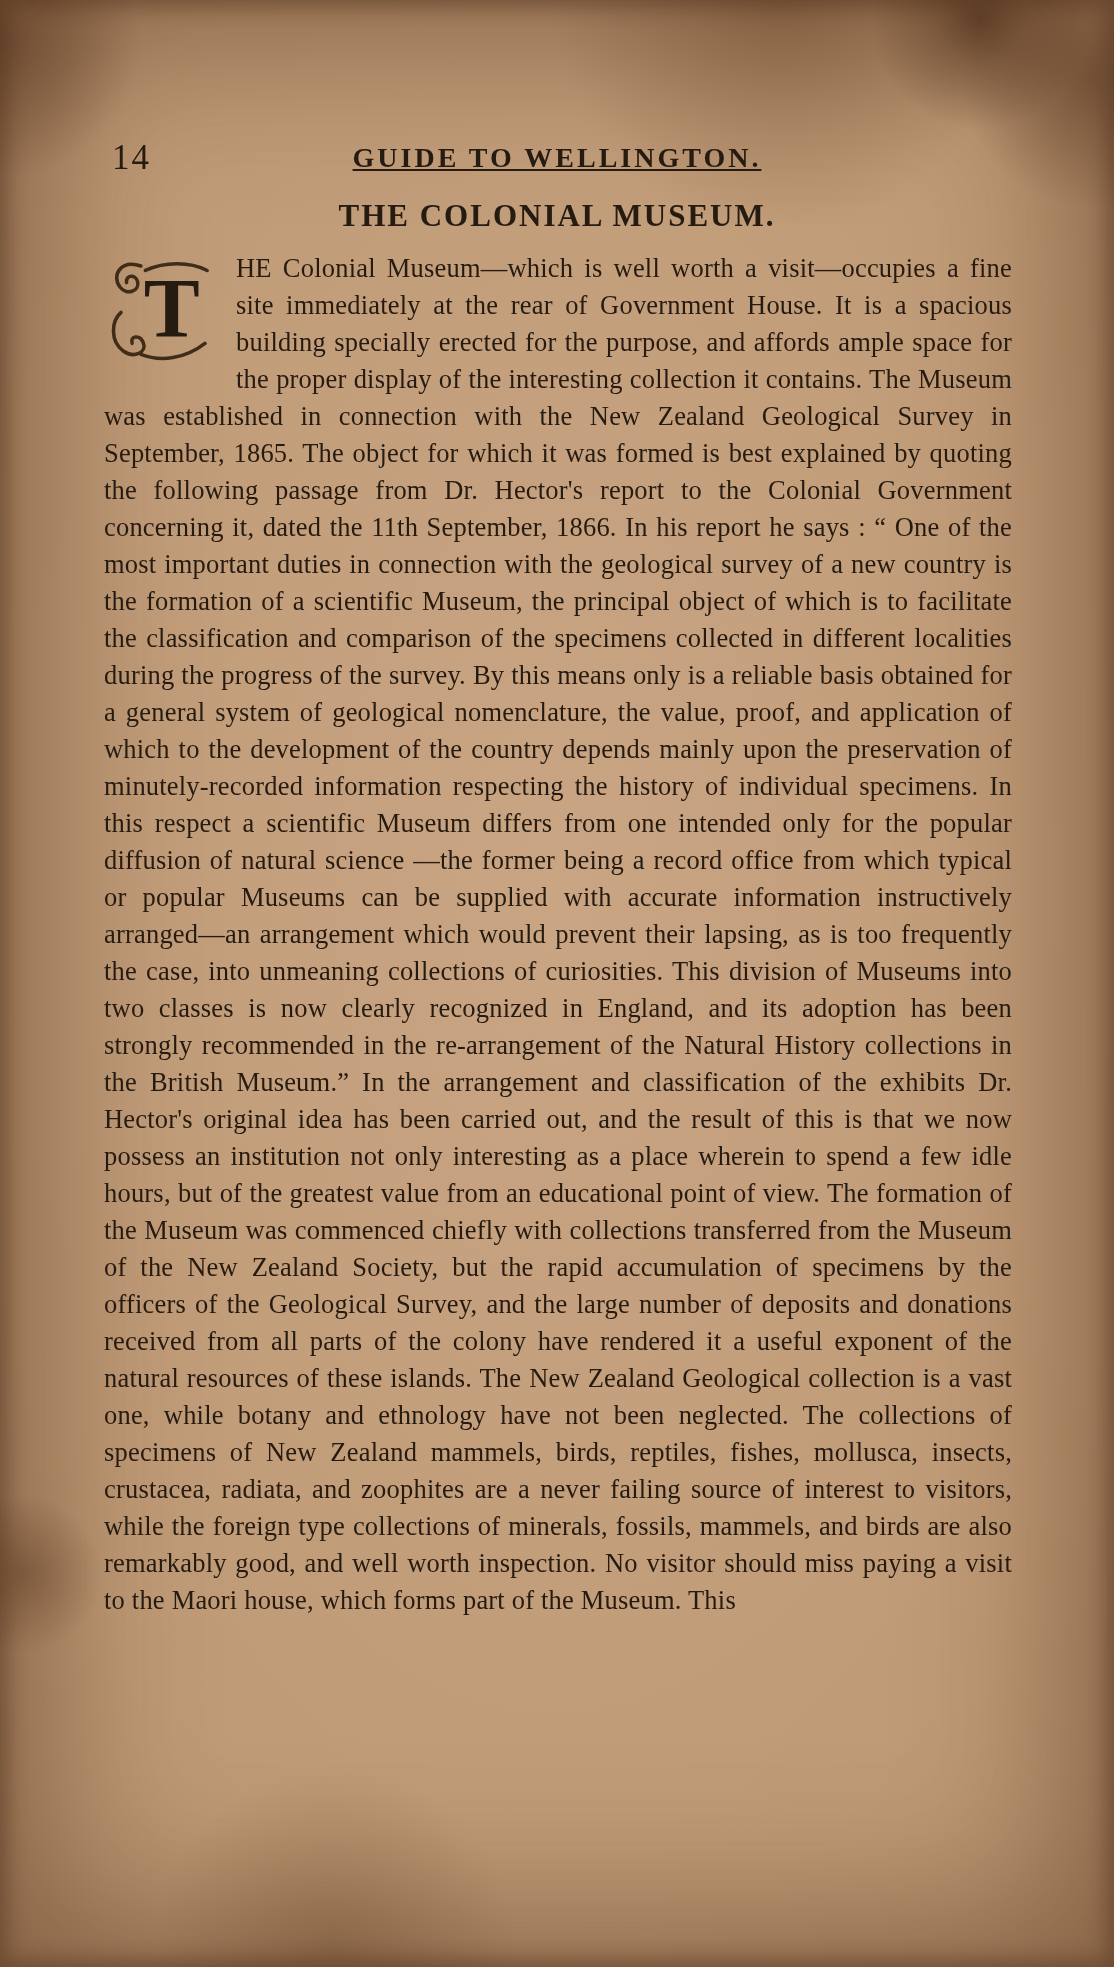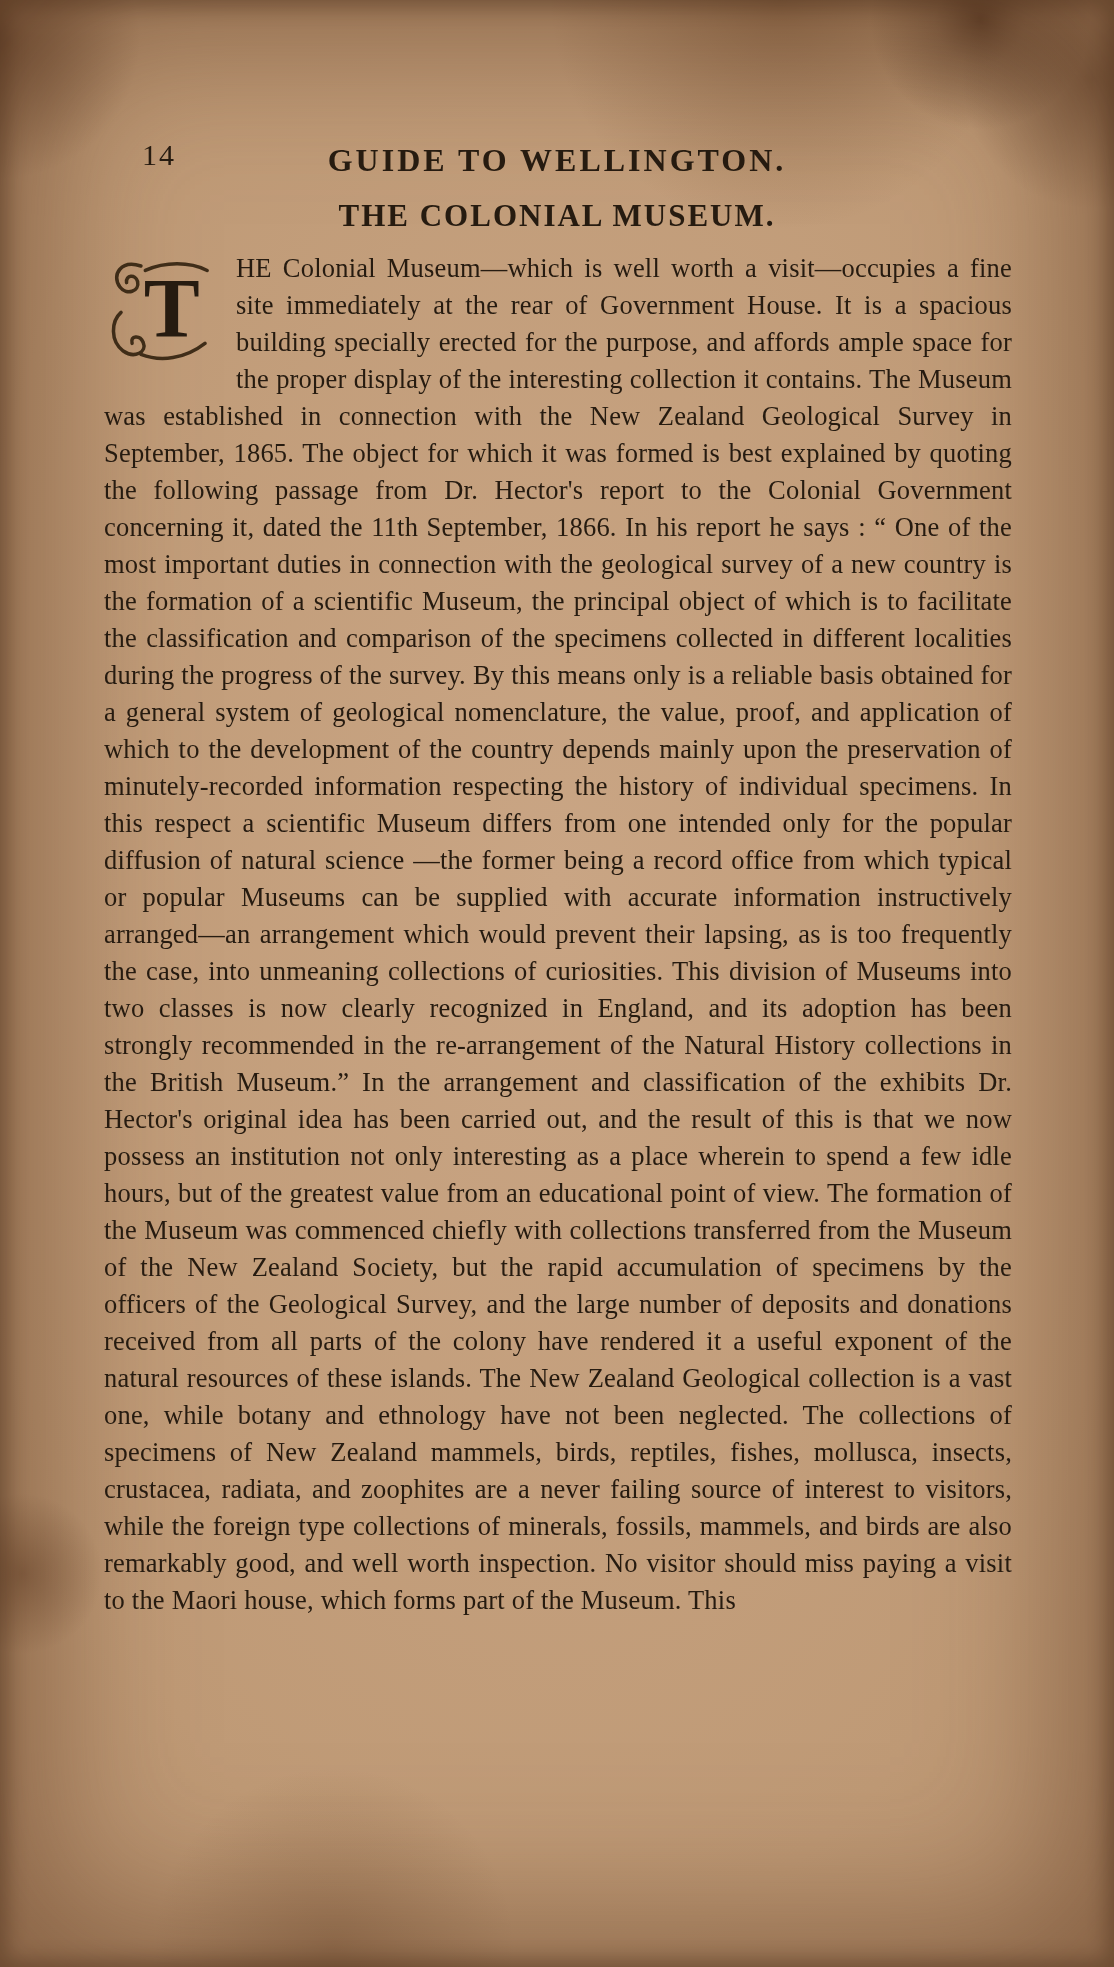--- a/index.html
+++ b/index.html
@@ -39,31 +39,31 @@
     position: absolute;
     top: 138px;
     left: 104px;
     right: 104px;
     height: 40px;
   }
   .page-number {
     position: absolute;
     left: 8px;
     top: 0;
-    font-size: 30px;
+    font-size: 35px;
     letter-spacing: 2px;
-    margin-left: 30px;
   }
   .running-header {
     display: block;
     text-align: center;
     font-weight: bold;
-    font-size: 32px;
+    font-size: 28px;
     letter-spacing: 3px;
     padding-top: 4px;
+    text-decoration: underline;
   }
 
   .chapter-title {
     position: absolute;
     top: 190px;
     left: 104px;
     right: 104px;
     margin: 8px;
     text-align: center;
     font-size: 31px;

